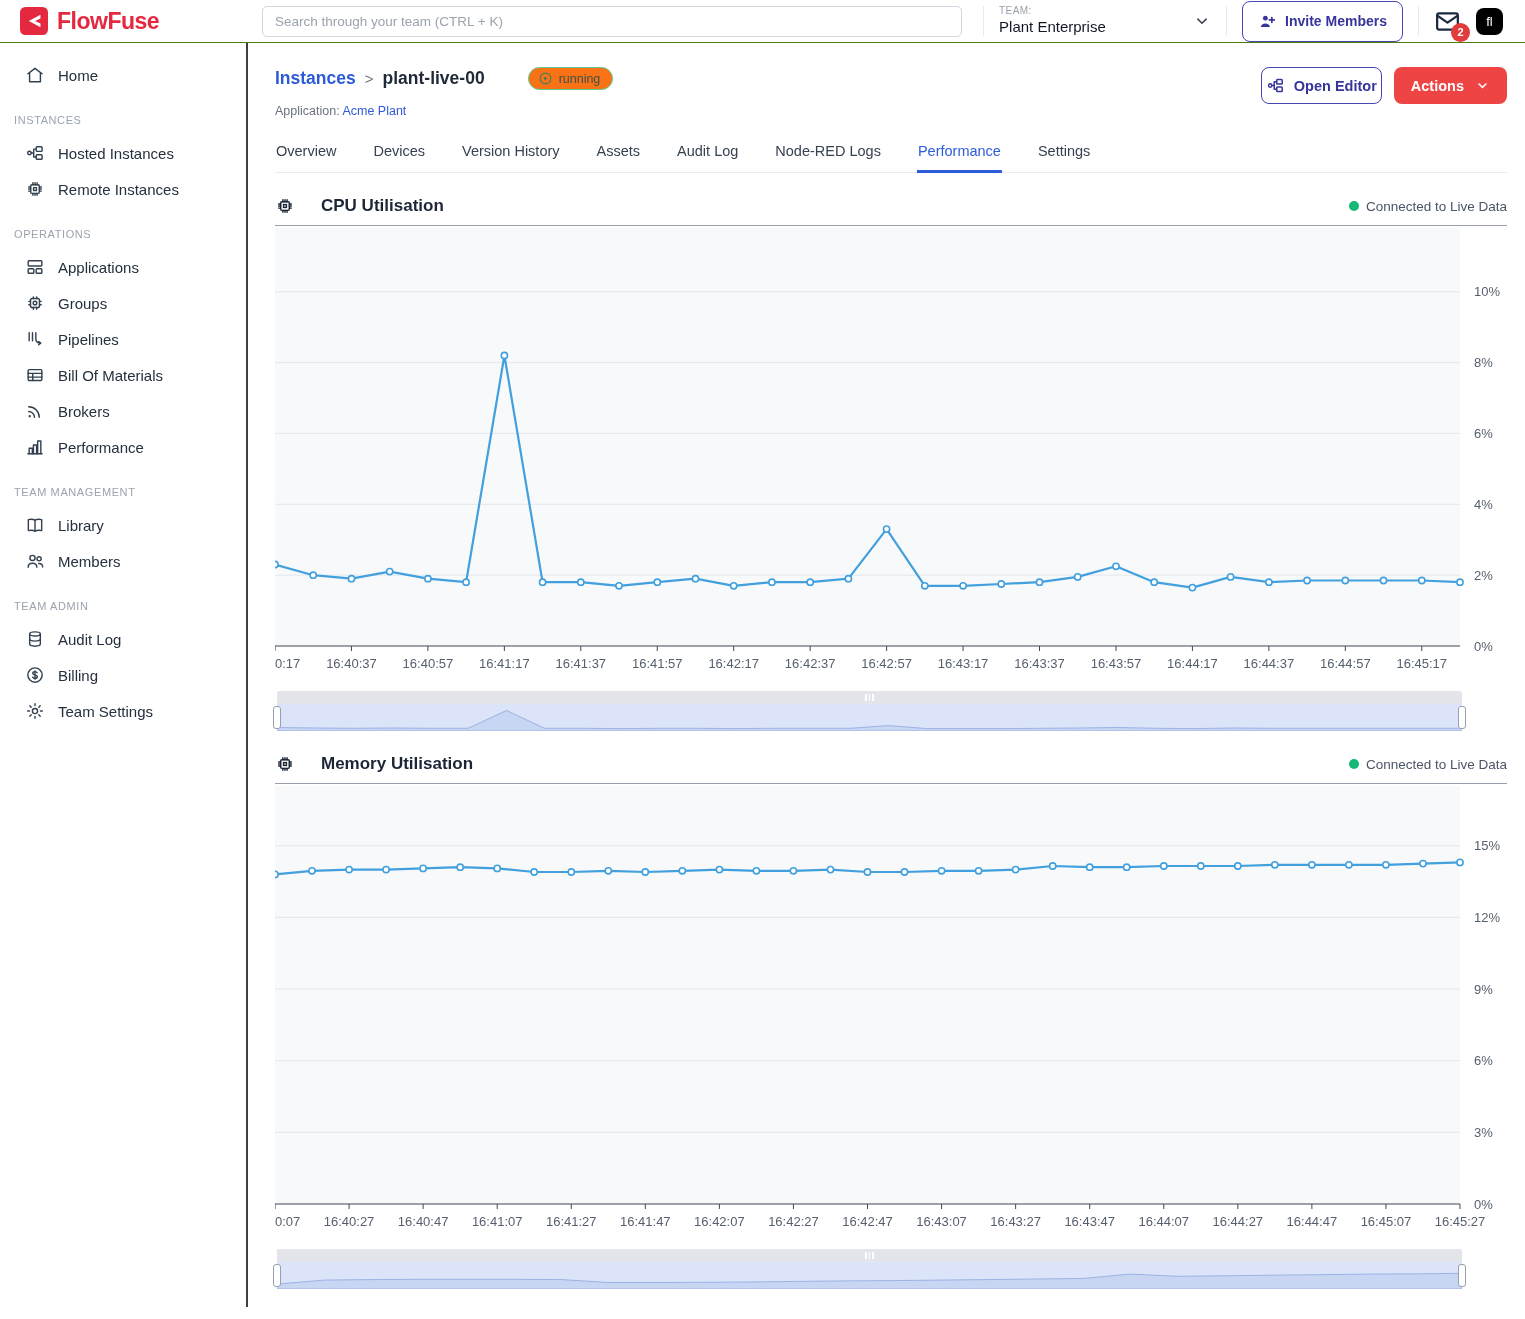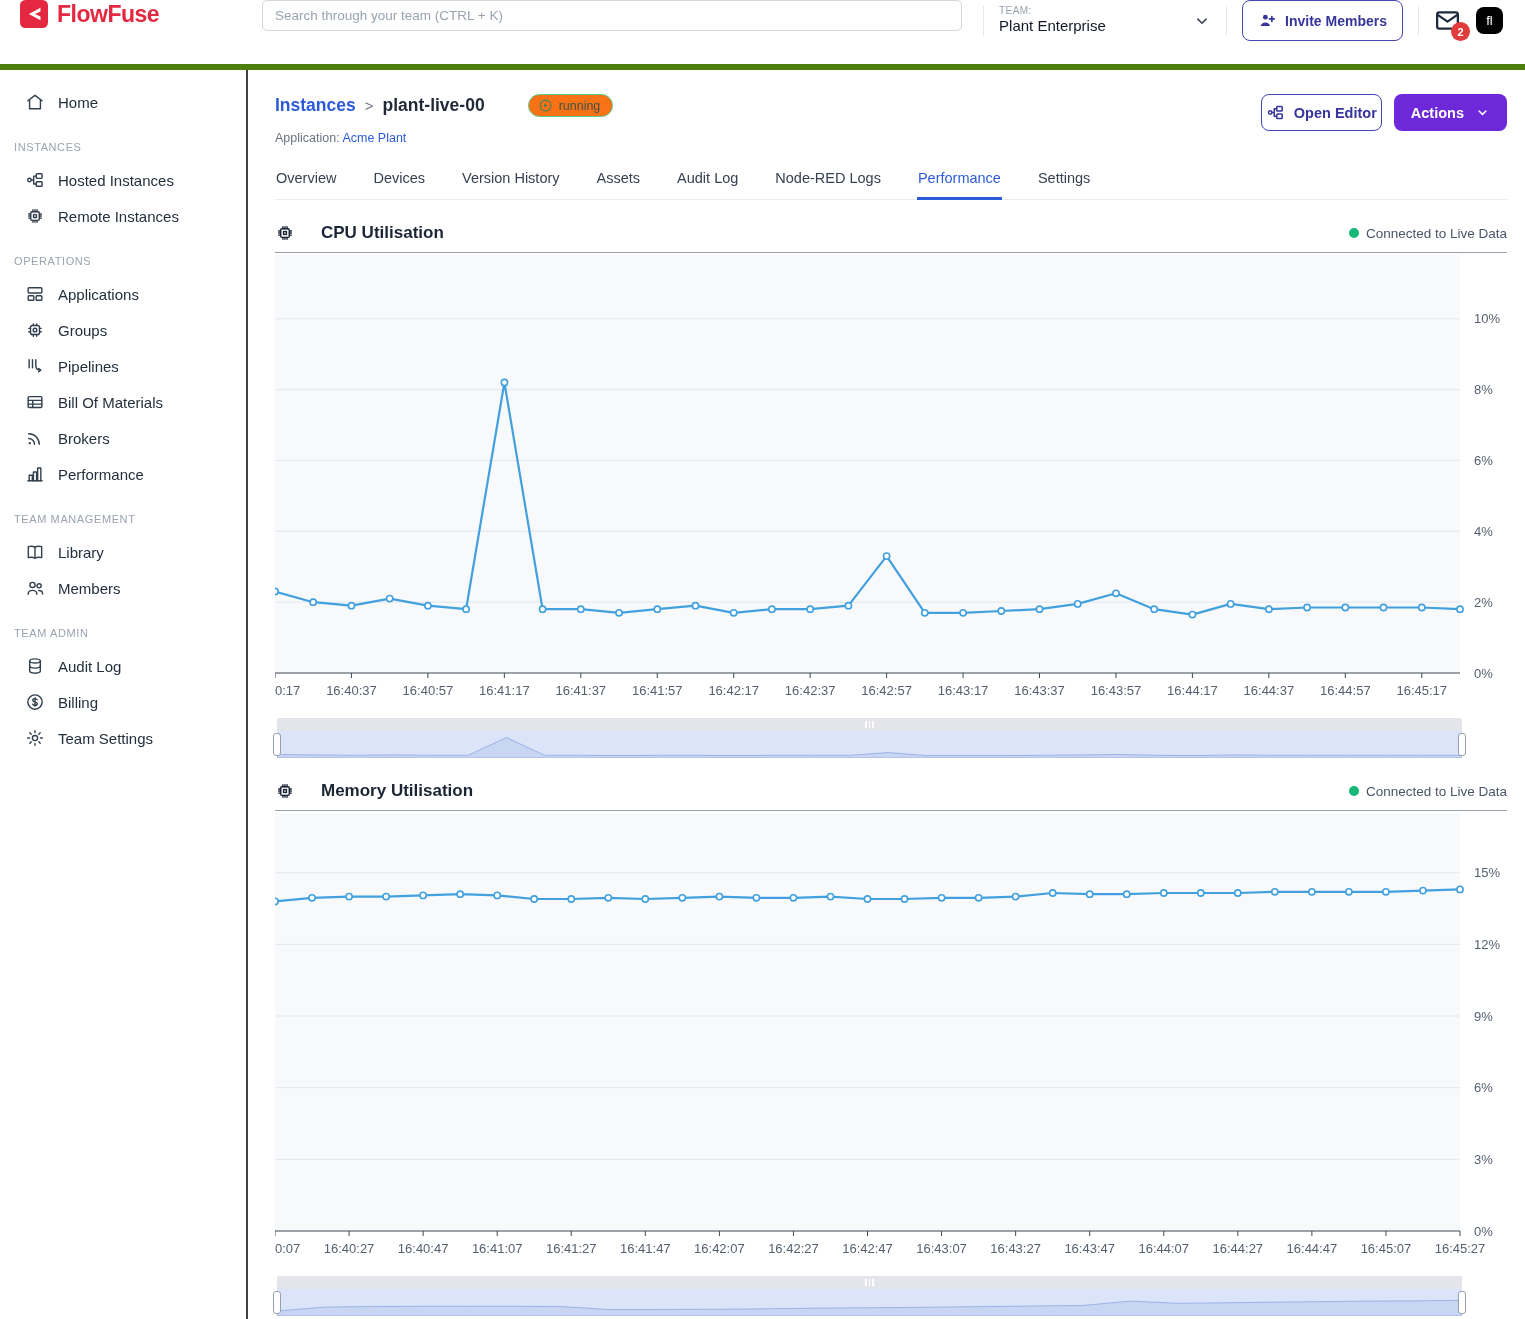--- a/index.html
+++ b/index.html
@@ -3,22 +3,22 @@
 <meta charset="utf-8">
 <style>
   * { box-sizing: border-box; margin: 0; padding: 0; }
   html,body { width: 1525px; }
   body {
     font-family: "Liberation Sans", "DejaVu Sans", sans-serif;
     color: #1f2937; background: #ffffff; font-size: 14px;
   }
   
   .topbar {
-    height: 70px; display: flex; align-items: flex-start;
-    padding: 0 22px 0 20px; border-bottom: 6px solid #4d7c0f; background:#fff;
+    height: 43px; display: flex; align-items: center;
+    padding: 0 22px 0 20px; border-bottom: 1px solid #4d7c0f; background:#fff;
     position: relative; z-index: 5;
   }
   .brand { display: flex; align-items: center; gap: 9px; width: 242px; flex: 0 0 auto; }
   .brand-name { font-size: 23px; font-weight: 700; color: #e4283f; letter-spacing: -0.5px; }
   .search-input {
     width: 700px; height: 31px; border: 1px solid #d2d6de; border-radius: 5px;
     padding: 0 12px; font-size: 13.5px; color:#374151; outline: none; background:#fff;
     font-family: inherit;
   }
   .search-input::placeholder { color: #9aa3ae; }
@@ -75,21 +75,21 @@
   .status-badge svg { color: #3e7e5d; }
   .app-line { margin-top: 14px; font-size: 12.5px; color: #6b7280; }
   .app-link { color: #2d5bd8; cursor: pointer; }
   .header-actions { margin-left: auto; display: flex; gap: 12px; }
   .open-editor-btn {
     display: flex; align-items: center; gap: 9px; background: #fff; cursor: pointer;
     border: 1.5px solid #4744b4; color: #37349c; font-weight: 700; font-size: 14.5px;
     padding: 8px 4px; border-radius: 8px; font-family: inherit;
   }
   .actions-btn {
-    display: flex; align-items: center; gap: 11px; background: #6d28d9; color: #fff; cursor: pointer;
+    display: flex; align-items: center; gap: 11px; background: #ef4444; color: #fff; cursor: pointer;
     border: none; font-weight: 700; font-size: 14.5px; padding: 8px 17px; border-radius: 8px;
     font-family: inherit;
   }
   
   .tabs { display: flex; gap: 35px; margin-top: 17px; border-bottom: 1px solid #e9ebef; padding-bottom: 0; }
   .tab {
     font-size: 14.5px; color: #374151; padding: 8px 1px 11px; cursor: pointer;
     border-bottom: 3px solid transparent; margin-bottom: -1px;
   }
   .tab.active { color: #2c5cd8; border-bottom-color: #2c5cd8; }

